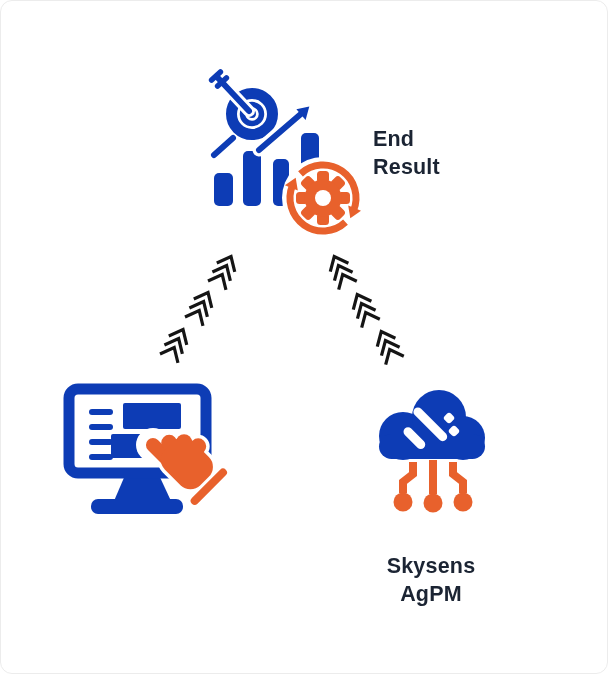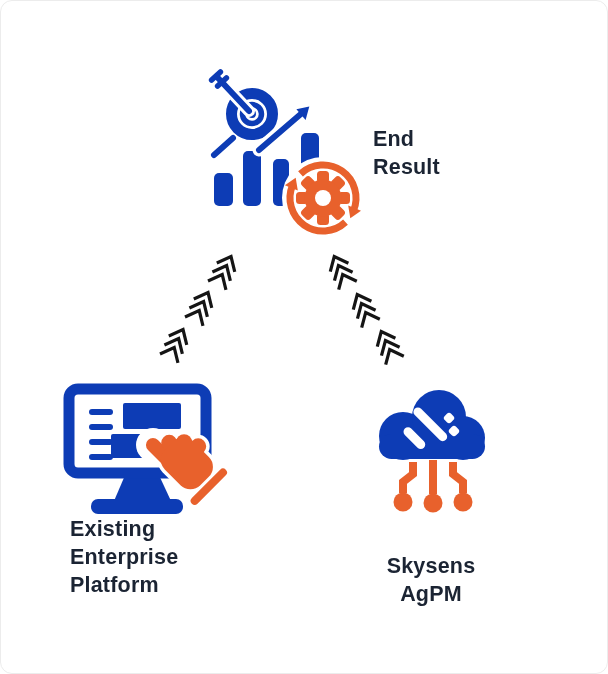--- a/index.html
+++ b/index.html
@@ -139,23 +139,20 @@
         <rect x="55" y="58" width="33" height="24" rx="2"></rect>
       </g>
       <circle cx="97" cy="69" r="17" fill="#fff"></circle>
     </g>
     <g transform="translate(121,93) rotate(-45)">
       <use href="#hand" fill="#fff" stroke="#fff" stroke-width="7"></use>
       <use href="#hand" fill="var(--accent-orange,#e8612c)"></use>
     </g>
   </svg>
 
-  <div class="abs node-label" style="left:69px;top:514px">Existing
-Enterprise
-Platform</div>
 
   <svg class="abs" style="left:368px;top:383px" width="170" height="135" viewBox="0 0 170 135">
     <g fill="var(--primary-blue,#0d3cb5)">
       <circle cx="34" cy="52" r="24"></circle>
       <circle cx="70" cy="33" r="27"></circle>
       <circle cx="94" cy="54" r="22"></circle>
       <rect x="10" y="50" width="106" height="25" rx="12.5"></rect>
     </g>
     <g transform="translate(62,41) rotate(-45)" fill="#fff">
       <rect x="-4.5" y="-23" width="9" height="44" rx="4.5"></rect>

